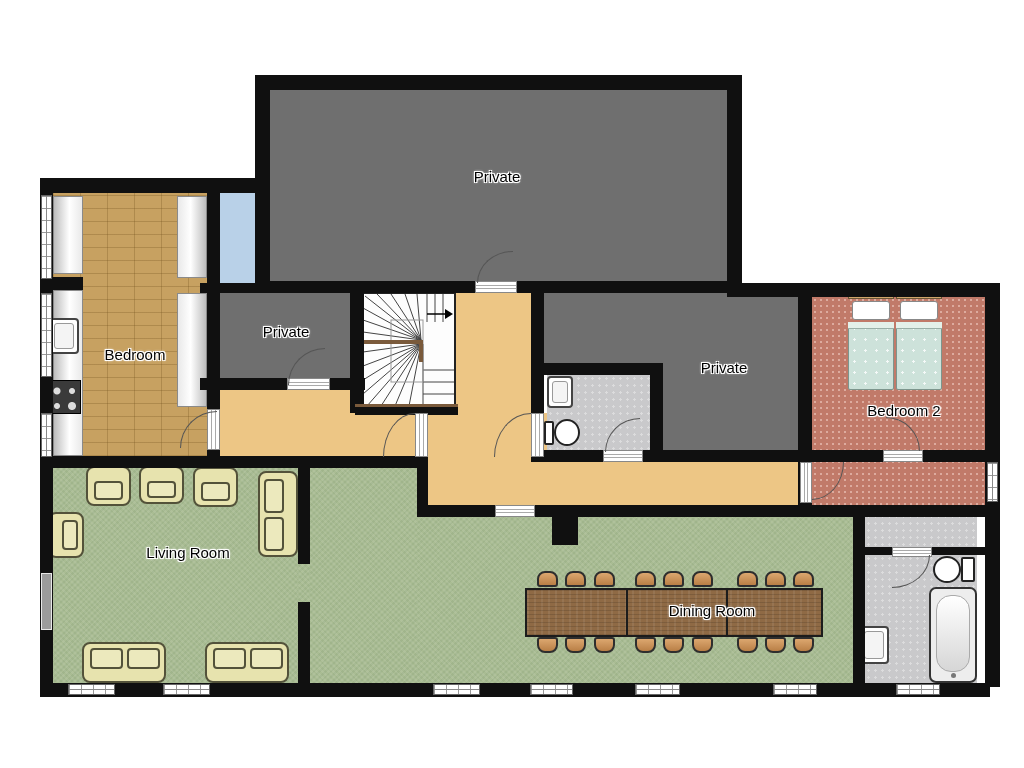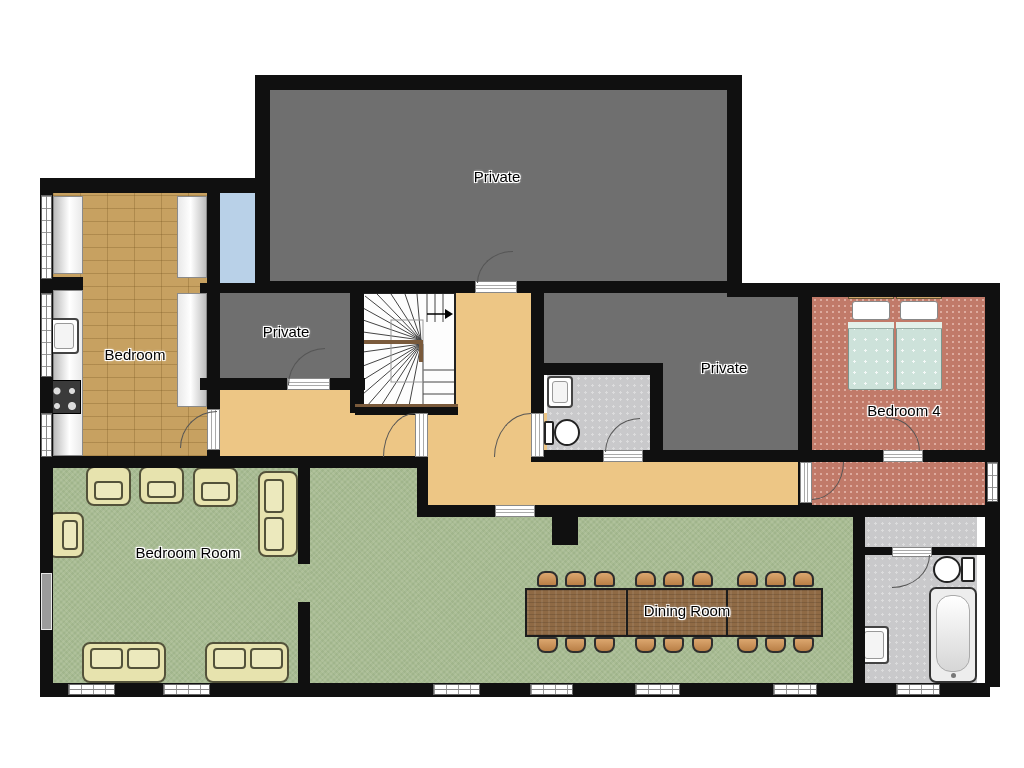--- a/index.html
+++ b/index.html
@@ -260,17 +260,17 @@
   <div class="arc tl" style="left:494px;top:413px;width:37px;height:44px"></div>
   <div class="arc tl" style="left:605px;top:418px;width:35px;height:34px"></div>
   <div class="arc tr" style="left:886px;top:417px;width:34px;height:34px"></div>
   <div class="arc br" style="left:812px;top:462px;width:32px;height:38px"></div>
   <div class="arc br" style="left:892px;top:555px;width:38px;height:33px"></div>
 
   <div class="lbl" style="left:497px;top:176px">Private</div>
   <div class="lbl" style="left:286px;top:331px">Private</div>
   <div class="lbl" style="left:724px;top:367px">Private</div>
   <div class="lbl" style="left:135px;top:354px">Bedroom</div>
-  <div class="lbl" style="left:904px;top:410px">Bedroom 4</div>
-  <div class="lbl" style="left:188px;top:552px">Bedroom Room</div>
-  <div class="lbl" style="left:687px;top:610px">Dining Room</div>
+  <div class="lbl" style="left:904px;top:410px">Bedroom 2</div>
+  <div class="lbl" style="left:188px;top:552px">Living Room</div>
+  <div class="lbl" style="left:712px;top:610px">Dining Room</div>
 
 </div>
 
 </body></html>

